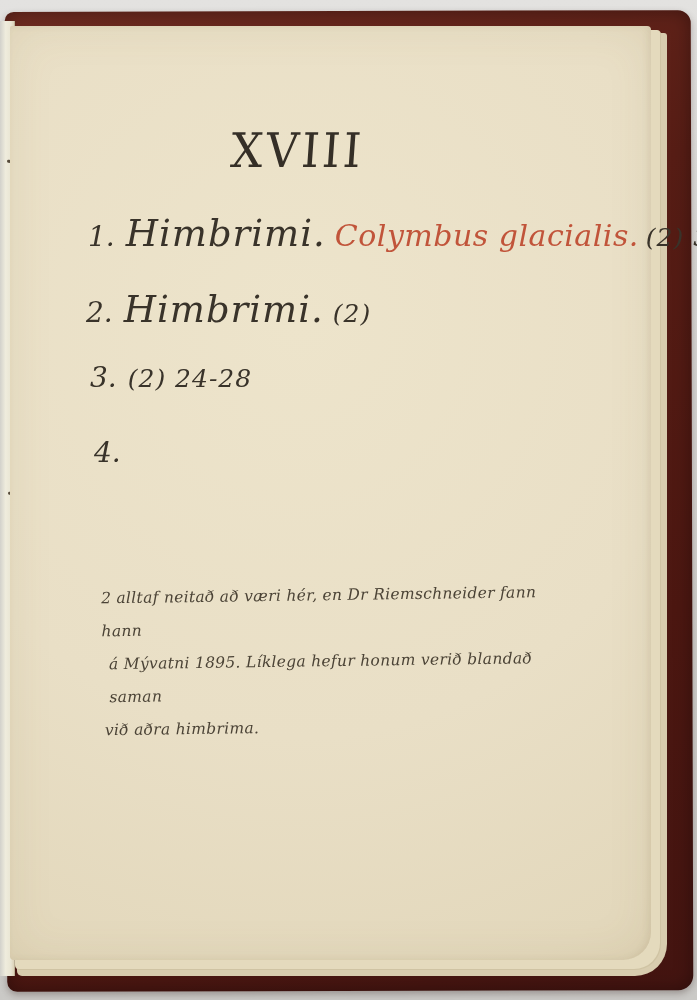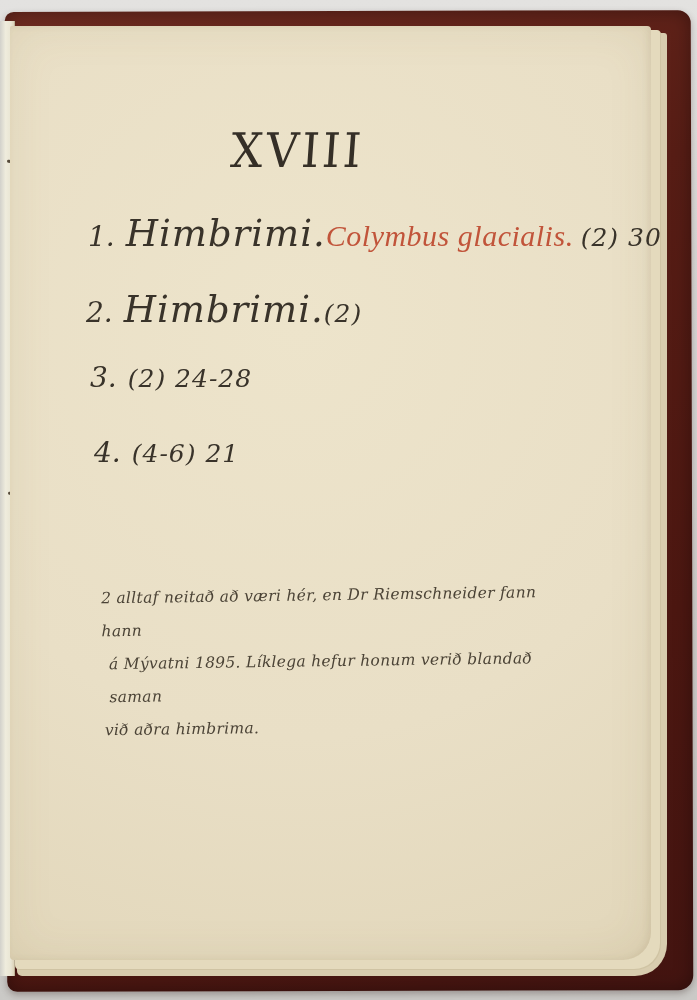--- a/index.html
+++ b/index.html
@@ -54,22 +54,22 @@
     transform:skewX(-4deg) scaleY(1.06);
     font-weight:500;
   }
 
   .entry{
     position:absolute;white-space:nowrap;
     display:flex;align-items:baseline;
     font-style:italic;color:#39332a;
   }
   .entry .num{font-size:28px;margin-right:11px;}
-  .entry .name{font-size:37px;margin-right:0;letter-spacing:1px;}
-  .entry .latin{font-size:30px;margin-right:7px;color:#c1543a;letter-spacing:.5px;font-family:Liberation Serif, serif;}
+  .entry .name{font-size:37px;margin-right:9px;letter-spacing:1px;}
+  .entry .latin{font-size:30px;margin-right:7px;color:#c1543a;letter-spacing:.5px;}
   .entry .suffix{font-size:25px;letter-spacing:1px;}
   .entry-1{left:88px;top:212px;}
   .entry-2{left:86px;top:288px;}
   .entry-3{left:90px;top:361px;}
   .entry-4{left:94px;top:436px;}
 
   .footnote{
     position:absolute;left:102px;top:579px;width:470px;
     font-style:italic;font-size:15.5px;line-height:33px;
     color:#4b4336;letter-spacing:.3px;
@@ -110,21 +110,20 @@
     <span class="suffix">(2)</span>
   </div>
 
   <div class="entry entry-3">
     <span class="num">3.</span>
     <span class="suffix">(2) 24-28</span>
   </div>
 
   <div class="entry entry-4">
     <span class="num">4.</span>
-    <span class="suffix">(4-6) 21</span>
   </div>
 
   <div class="footnote">
     <div class="fl-1">2 alltaf neitað að væri hér, en Dr Riemschneider fann hann</div>
     <div class="fl-2">á Mývatni 1895. Líklega hefur honum verið blandað saman</div>
     <div class="fl-3">við aðra himbrima.</div>
   </div>
 
 </div>
 

